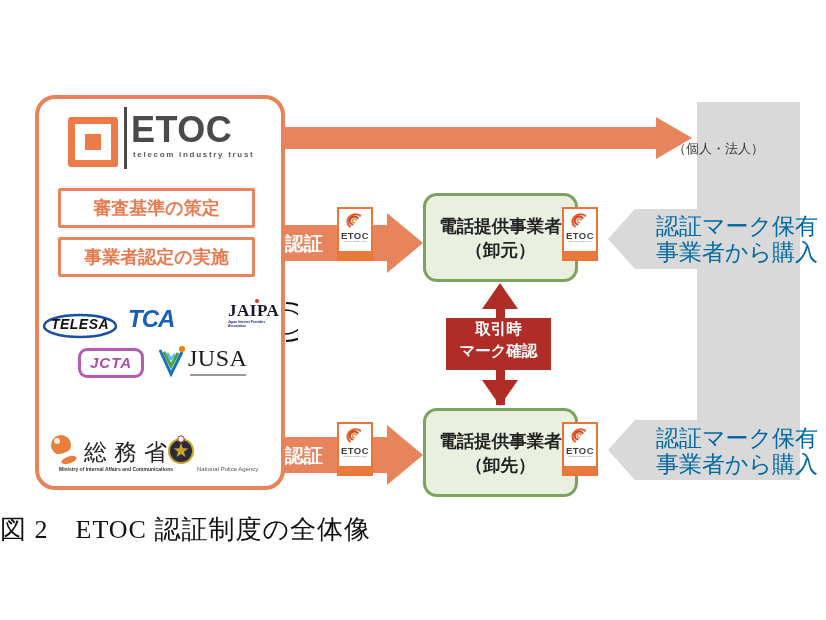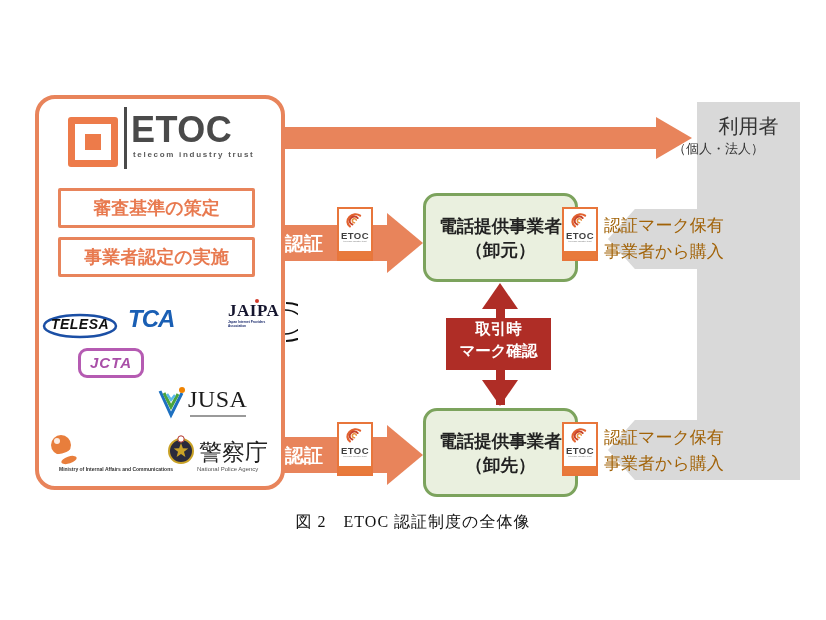--- a/index.html
+++ b/index.html
@@ -21,21 +21,21 @@
   
   .telesa{left:41px;top:310px;width:78px;height:30px;z-index:4;}
   .telesa-text{left:6px;top:6px;width:66px;text-align:center;font-size:14px;font-weight:800;font-style:italic;color:#111;letter-spacing:.5px;z-index:5;}
   .tca{left:128px;top:305px;width:62px;font-size:24px;font-weight:800;font-style:italic;color:#1A5FB4;letter-spacing:-1px;z-index:4;}
   .jaipa{left:203px;top:301px;width:70px;height:42px;z-index:4;margin-left:25px;}
   .jaipa-text{left:0;top:0;font-family:"Liberation Serif",serif;font-size:17px;font-weight:700;color:#15152e;letter-spacing:.5px;}
   .jaipa-dot{left:27px;top:-2px;width:4px;height:4px;border-radius:50%;background:#D23A2A;}
   .jaipa-sub{left:0;top:19px;width:52px;font-size:3.2px;color:#1a2a6c;font-weight:700;line-height:4px;}
   .jcta{left:78px;top:348px;width:66px;height:30px;border:3px solid #B55BB2;border-radius:9px;
         text-align:center;line-height:24px;font-size:15px;font-weight:800;font-style:italic;color:#A94FA8;letter-spacing:1px;z-index:4;}
-  .jusa{left:158px;top:343px;width:92px;height:42px;z-index:4;margin-top:41px;}
+  .jusa{left:158px;top:343px;width:92px;height:42px;z-index:4;}
   .jusa-text{left:30px;top:2px;font-family:"Liberation Serif",serif;font-size:24px;color:#1b1b1b;letter-spacing:.5px;}
   .jusa-sub{left:32px;top:31px;width:56px;height:2px;background:#9a9a9a;}
 
   .observer{left:35px;top:412px;width:250px;text-align:center;font-size:15px;color:#222;z-index:4;}
   .mic-text{left:84px;top:437px;font-size:23px;letter-spacing:7px;color:#222;font-weight:500;white-space:nowrap;z-index:4;}
   .mic-en{left:40px;top:466px;width:152px;font-size:5px;font-weight:700;color:#333;text-align:center;white-space:nowrap;z-index:4;}
   .npa-text{left:199px;top:437px;font-size:23px;color:#222;font-weight:500;white-space:nowrap;z-index:4;}
   .npa-en{left:197px;top:466px;width:70px;font-size:6px;color:#555;white-space:nowrap;z-index:4;}
 
   
@@ -50,39 +50,39 @@
 
   
   .cert-body{left:283px;width:104px;height:36px;background:#E8845B;z-index:2;}
   .cert-label{left:285px;width:54px;text-align:left;font-size:19px;font-weight:600;color:#fff;z-index:3;white-space:nowrap;}
   .cert-head{left:387px;width:0;height:0;border-top:30px solid transparent;border-bottom:30px solid transparent;border-left:36px solid #E8845B;z-index:2;}
   .provider-box{left:423px;width:155px;height:89px;background:#EAF0DF;border:3px solid #7CA35D;border-radius:14px;z-index:5;
                 display:flex;flex-direction:column;justify-content:center;align-items:center;}
   .provider-box div{font-size:17.5px;font-weight:700;color:#222;line-height:24px;white-space:nowrap;}
   .gray-arrow{left:608px;width:112px;height:60px;background:#D9D9D9;z-index:1;
               clip-path:polygon(0 50%,24% 0,100% 0,100% 100%,24% 100%);}
-  .purchase-text{left:604px;width:150px;font-size:17px;line-height:26px;color:#a16207;z-index:2;white-space:nowrap;}
+  .purchase-text{left:656px;width:150px;font-size:23px;line-height:26px;color:#0369a1;z-index:2;white-space:nowrap;}
 
   
   .badge{width:36px;height:54px;background:#fff;border:2px solid #E8763B;z-index:6;
          display:flex;flex-direction:column;align-items:center;}
   .badge-etoc{font-size:9.5px;font-weight:800;color:#3f3f3f;letter-spacing:.5px;line-height:10px;}
   .badge-tag{font-size:8px;color:#777;transform:scale(.3);transform-origin:center top;white-space:nowrap;line-height:4px;}
   .badge-band{margin-top:auto;width:100%;height:8px;background:#E87A3B;color:#fff;text-align:center;overflow:hidden;}
 
   
   .tr-shaft{left:496px;top:298px;width:9px;height:107px;background:#AF2D26;z-index:4;}
   .tr-up{left:482px;top:283px;width:0;height:0;border-left:18px solid transparent;border-right:18px solid transparent;border-bottom:26px solid #AF2D26;z-index:4;}
   .tr-down{left:482px;top:380px;width:0;height:0;border-left:18px solid transparent;border-right:18px solid transparent;border-top:26px solid #AF2D26;z-index:4;}
   .tr-box{left:446px;top:318px;width:105px;height:52px;background:#AF2D26;z-index:5;
           display:flex;flex-direction:column;align-items:center;}
   .tr-box div{color:#fff;font-size:15.5px;font-weight:700;line-height:22px;white-space:nowrap;}
 
-  .caption{left:0;top:512px;width:826px;text-align:center;font-family:"Liberation Serif","DejaVu Serif",serif;
-           font-size:16px;color:#111;letter-spacing:1px;z-index:2;}
+  .caption{left:0;top:512px;width:826px;font-family:"Liberation Serif","DejaVu Serif",serif;
+           font-size:26px;color:#111;letter-spacing:1px;z-index:2;}
 </style>
 </head>
 <body>
 
 <div class="canvas">
 
   <div class="abs org-box"></div>
   <div class="abs logo-square"></div>
   <div class="abs logo-square-inner"></div>
   <div class="abs logo-divider"></div>
@@ -119,34 +119,33 @@
     <div class="abs jusa-text">JUSA</div>
     <div class="abs jusa-sub"></div>
   </div>
 
   <svg class="abs" style="left:48px;top:433px;z-index:4;" width="32" height="34">
     <circle cx="13" cy="12" r="10" fill="#E87E3C"></circle>
     <circle cx="9" cy="8" r="3" fill="#fff" opacity=".85"></circle>
     <path d="M2 21 Q 14 27 30 13" stroke="#fff" stroke-width="3" fill="none"></path>
     <ellipse cx="21" cy="27" rx="8" ry="3.5" fill="#E87E3C" transform="rotate(-18 21 27)"></ellipse>
   </svg>
+  <div class="abs mic-text">総務省</div>
   <div class="abs mic-en">Ministry of Internal Affairs and Communications</div>
   <svg class="abs" style="left:168px;top:434px;z-index:4;" width="26" height="32">
     <circle cx="13" cy="17" r="12" fill="#2A2A3C" stroke="#C9A227" stroke-width="2"></circle>
     <path d="M13 9 L14.9 14.2 L20.3 14.4 L16 17.8 L17.4 23 L13 20 L8.6 23 L10 17.8 L5.7 14.4 L11.1 14.2 Z" fill="#C9A227"></path>
     <circle cx="13" cy="5" r="3.2" fill="#fff" stroke="#B2332A" stroke-width="1"></circle>
   </svg>
-  <div class="abs npa-text">警察庁</div>
   <div class="abs npa-en">National Police Agency</div>
 
   <div class="abs aw-body"></div>
   <div class="abs aw-head"></div>
 
   <div class="abs users-panel"></div>
-  <div class="abs users-title">利用者</div>
   <div class="abs users-sub">（個人・法人）</div>
 
   <div class="abs cert-body" style="top:225px;"></div>
   <div class="abs cert-label" style="top:231px;">認証</div>
   <div class="abs cert-head" style="top:213px;"></div>
   <div class="abs badge" style="left:337px;top:207px;">
     <svg width="20" height="20" style="margin-top:2px;">
       <g fill="none" stroke-linecap="round" transform="rotate(-18 10 10)">
         <path d="M3.5 13.5 A 7.5 6.5 0 1 1 16.5 6.5" stroke="#E2622F" stroke-width="2.2"></path>
         <path d="M6.5 12.5 A 4.5 4 0 1 1 13.5 8" stroke="#C9442A" stroke-width="2"></path>

